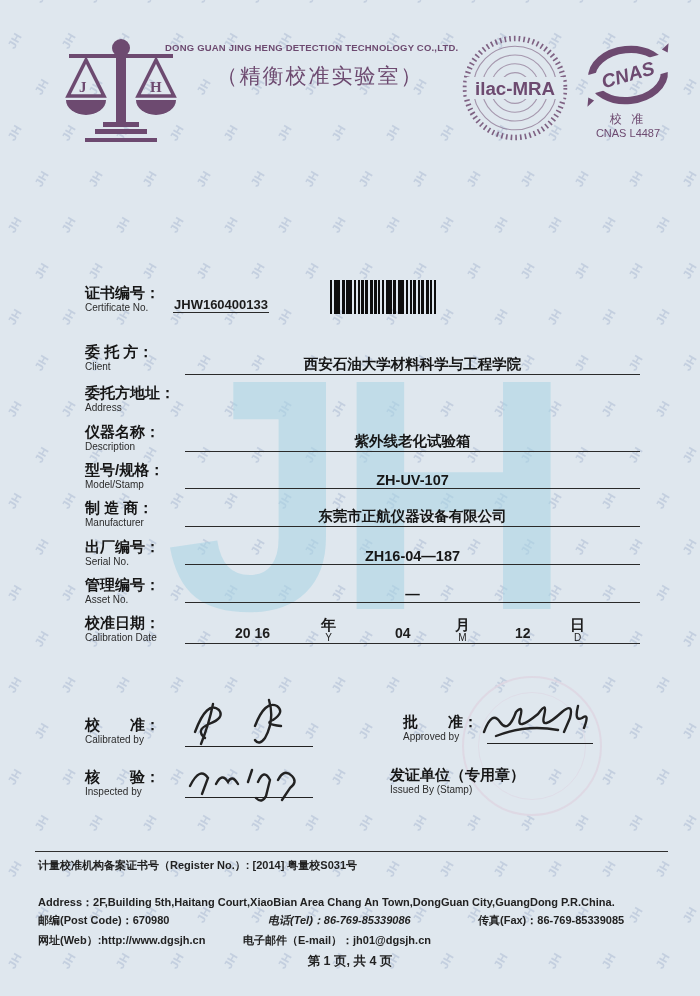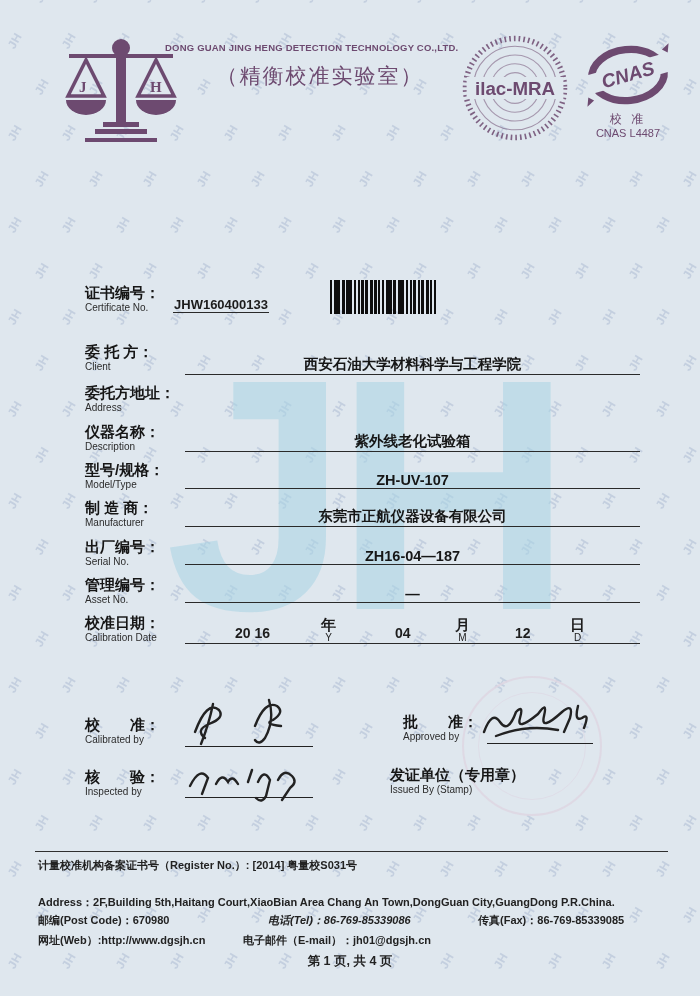--- a/index.html
+++ b/index.html
@@ -420,21 +420,21 @@
   </div>
 
   <div class="z" style="left:85px;top:423px;">
     <div class="lab-cn">仪器名称：</div>
     <div class="lab-en">Description</div>
   </div>
   <div class="z vline" style="top:425px;">紫外线老化试验箱</div>
 
   <div class="z" style="left:85px;top:461px;">
     <div class="lab-cn">型号/规格：</div>
-    <div class="lab-en">Model/Type</div>
+    <div class="lab-en">Model/Stamp</div>
   </div>
   <div class="z vline" style="top:462px;">ZH-UV-107</div>
 
   <div class="z" style="left:85px;top:499px;">
     <div class="lab-cn">制 造 商：</div>
     <div class="lab-en">Manufacturer</div>
   </div>
   <div class="z vline" style="top:500px;">东莞市正航仪器设备有限公司</div>
 
   <div class="z" style="left:85px;top:538px;">

